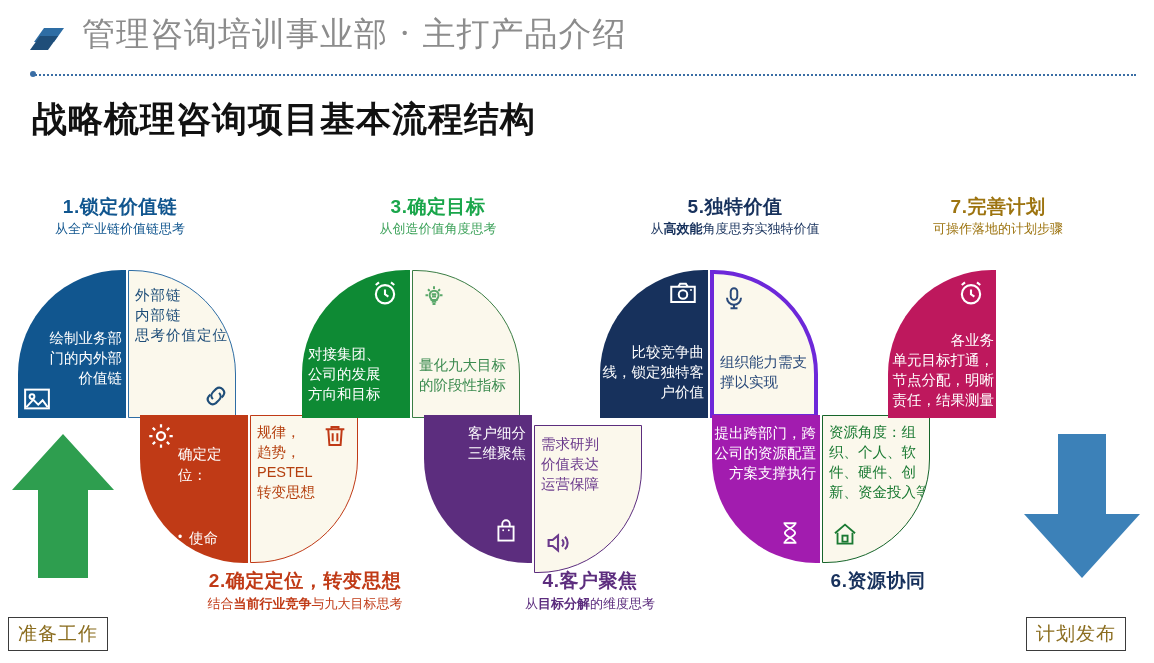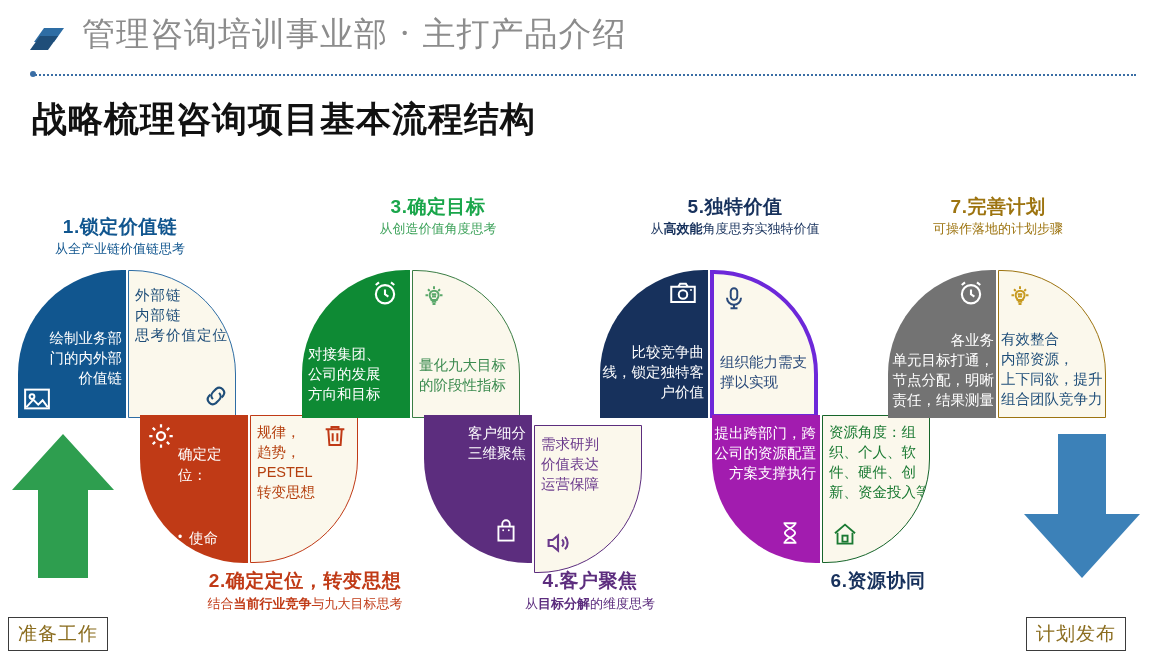--- a/index.html
+++ b/index.html
@@ -191,21 +191,21 @@
   </div>
   <div id="header-title">管理咨询培训事业部 · 主打产品介绍</div>
   <div id="header-rule-dot"></div>
   <div id="header-rule"></div>
 </div>
 
 <div id="slide-title">战略梳理咨询项目基本流程结构</div>
 
 <div id="diagram">
 
-  <div class="group-head" style="left:20px; top:26px; width:200px; color:#11568F;margin-top:20px;">
+  <div class="group-head" style="left:20px; top:26px; width:200px; color:#11568F;">
     <div class="g-title">1.锁定价值链</div>
     <div class="g-sub">从全产业链价值链思考</div>
   </div>
 
   <div class="petal up-left filled" style="left:18px; top:100px; background:#11568F;font-family:Liberation Serif, serif;">
     <div class="ptext ta-r" style="right:4px; bottom:30px; width:100px;">绘制业务部
 门的内外部
 价值链</div>
     <div class="picon" style="left:4px; bottom:4px;">
       <svg width="30" height="30" viewBox="0 0 24 24" fill="none" stroke="#ffffff" stroke-width="1.6">
@@ -393,48 +393,34 @@
 
   <div class="group-foot" style="left:718px; top:400px; width:320px; color:#17315C;">
     <div class="g-title">6.资源协同</div>
   </div>
 
   <div class="group-head" style="left:878px; top:26px; width:240px; color:#9D7410;">
     <div class="g-title">7.完善计划</div>
     <div class="g-sub">可操作落地的计划步骤</div>
   </div>
 
-  <div class="petal up-left filled" style="left:888px; top:100px; background:#737373;">
+  <div class="petal up-left filled" style="left:888px; top:100px; background:#be185d;">
     <div class="picon" style="right:10px; top:8px;">
       <svg width="30" height="30" viewBox="0 0 24 24" fill="none" stroke="#ffffff" stroke-width="1.7">
         <circle cx="12" cy="13" r="7.3"></circle>
         <path d="M12 9.2V13l2.7 1.9"></path>
         <path d="M4.6 5.6l2.6-2.1M19.4 5.6l-2.6-2.1"></path>
       </svg>
     </div>
     <div class="ptext ta-r" style="right:2px; bottom:8px; width:110px;">各业务
 单元目标打通，
 节点分配，明晰
 责任，结果测量</div>
   </div>
 
-  <div class="petal up-right outline" style="left:998px; top:100px; border:1px solid #9D7410; color:#1F4E79;">
-    <div class="picon" style="left:6px; top:10px;">
-      <svg width="30" height="30" viewBox="0 0 24 24" fill="none" stroke="#C79A20" stroke-width="1.6">
-        <path d="M8.5 11.4a3.6 3.6 0 1 1 7.2 0c0 1.7-1.2 2.6-1.5 3.7h-4.2c-.3-1.1-1.5-2-1.5-3.7z"></path>
-        <path d="M10.2 16.6h3.6M10.8 18.4h2.4"></path>
-        <path d="M10.2 10.6h3.6M10.4 12.3h3.2"></path>
-        <path d="M12 4.2v2.1M5.2 11.4h2M16.8 11.4h2M7.2 6.6l1.4 1.4M16.8 6.6l-1.4 1.4"></path>
-      </svg>
-    </div>
-    <div class="ptext ta-l" style="left:2px; bottom:8px; width:112px;">有效整合
-内部资源，
-上下同欲，提升
-组合团队竞争力</div>
-  </div>
 
 </div>
 
 <div id="arrow-up">
   <svg width="106" height="148" viewBox="0 0 106 148">
     <polygon points="53,2 104,58 78,58 78,146 28,146 28,58 2,58" fill="#2E9E4F"></polygon>
   </svg>
 </div>
 
 <div id="arrow-down">

